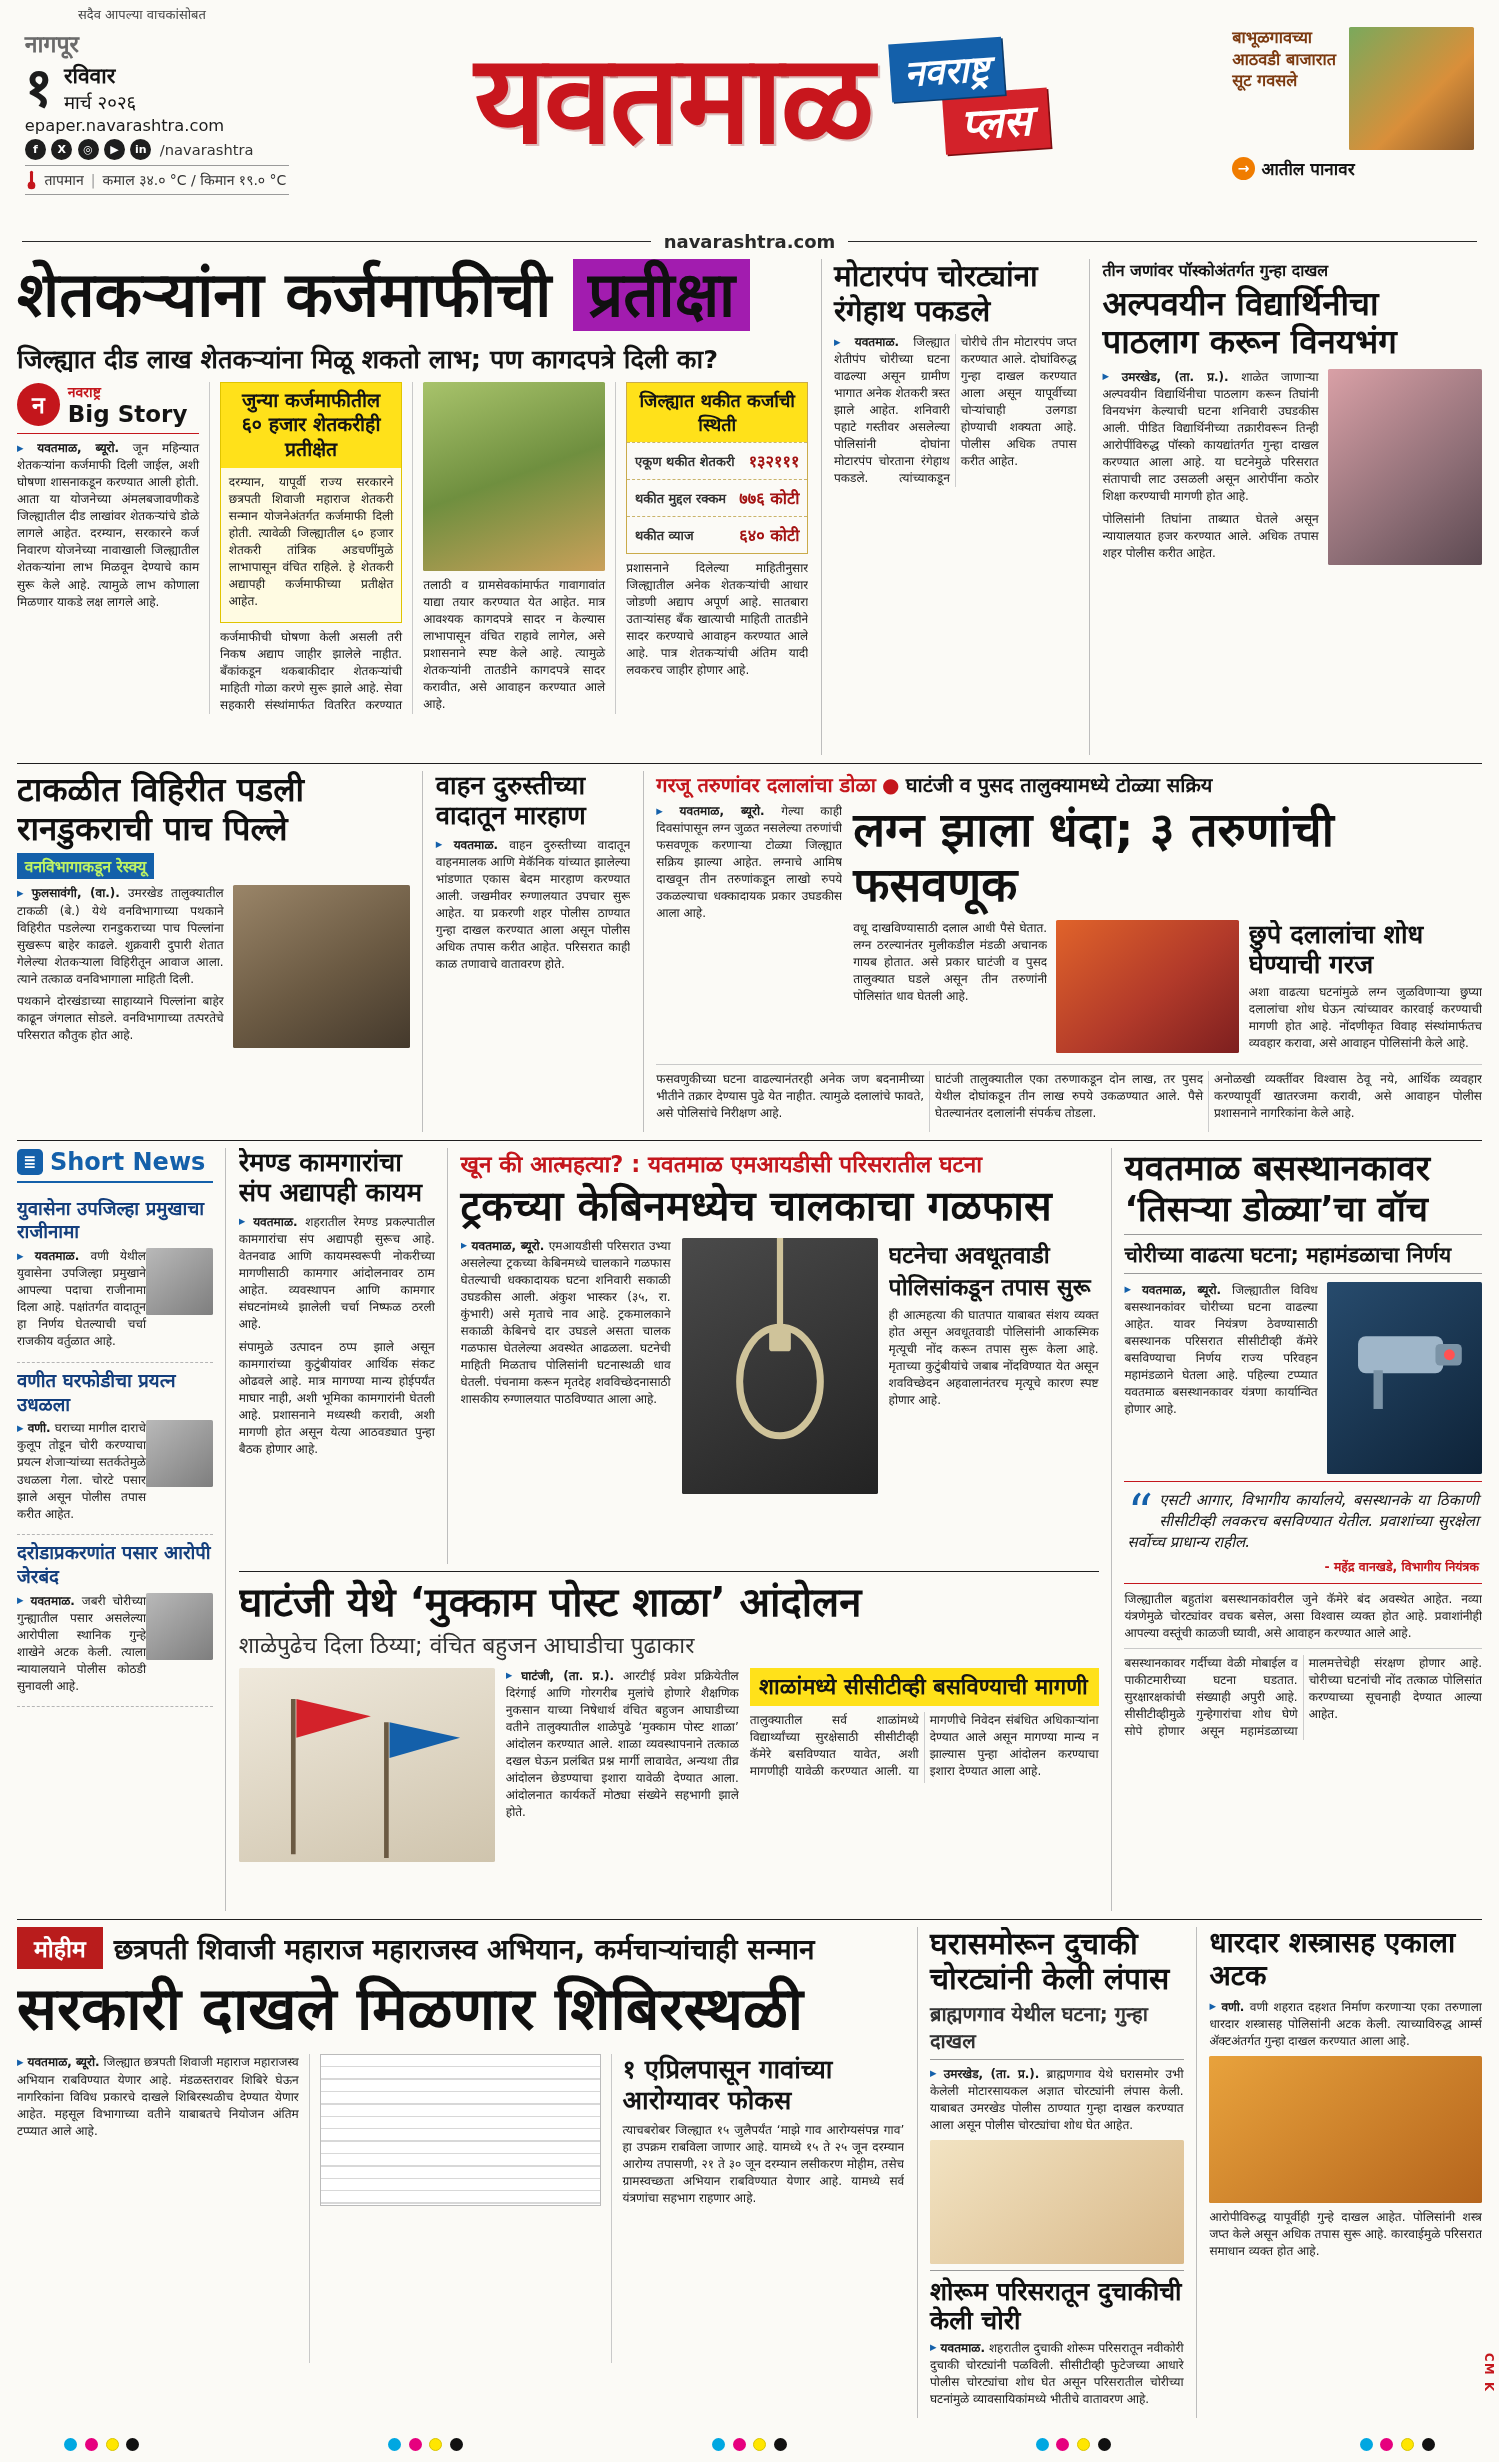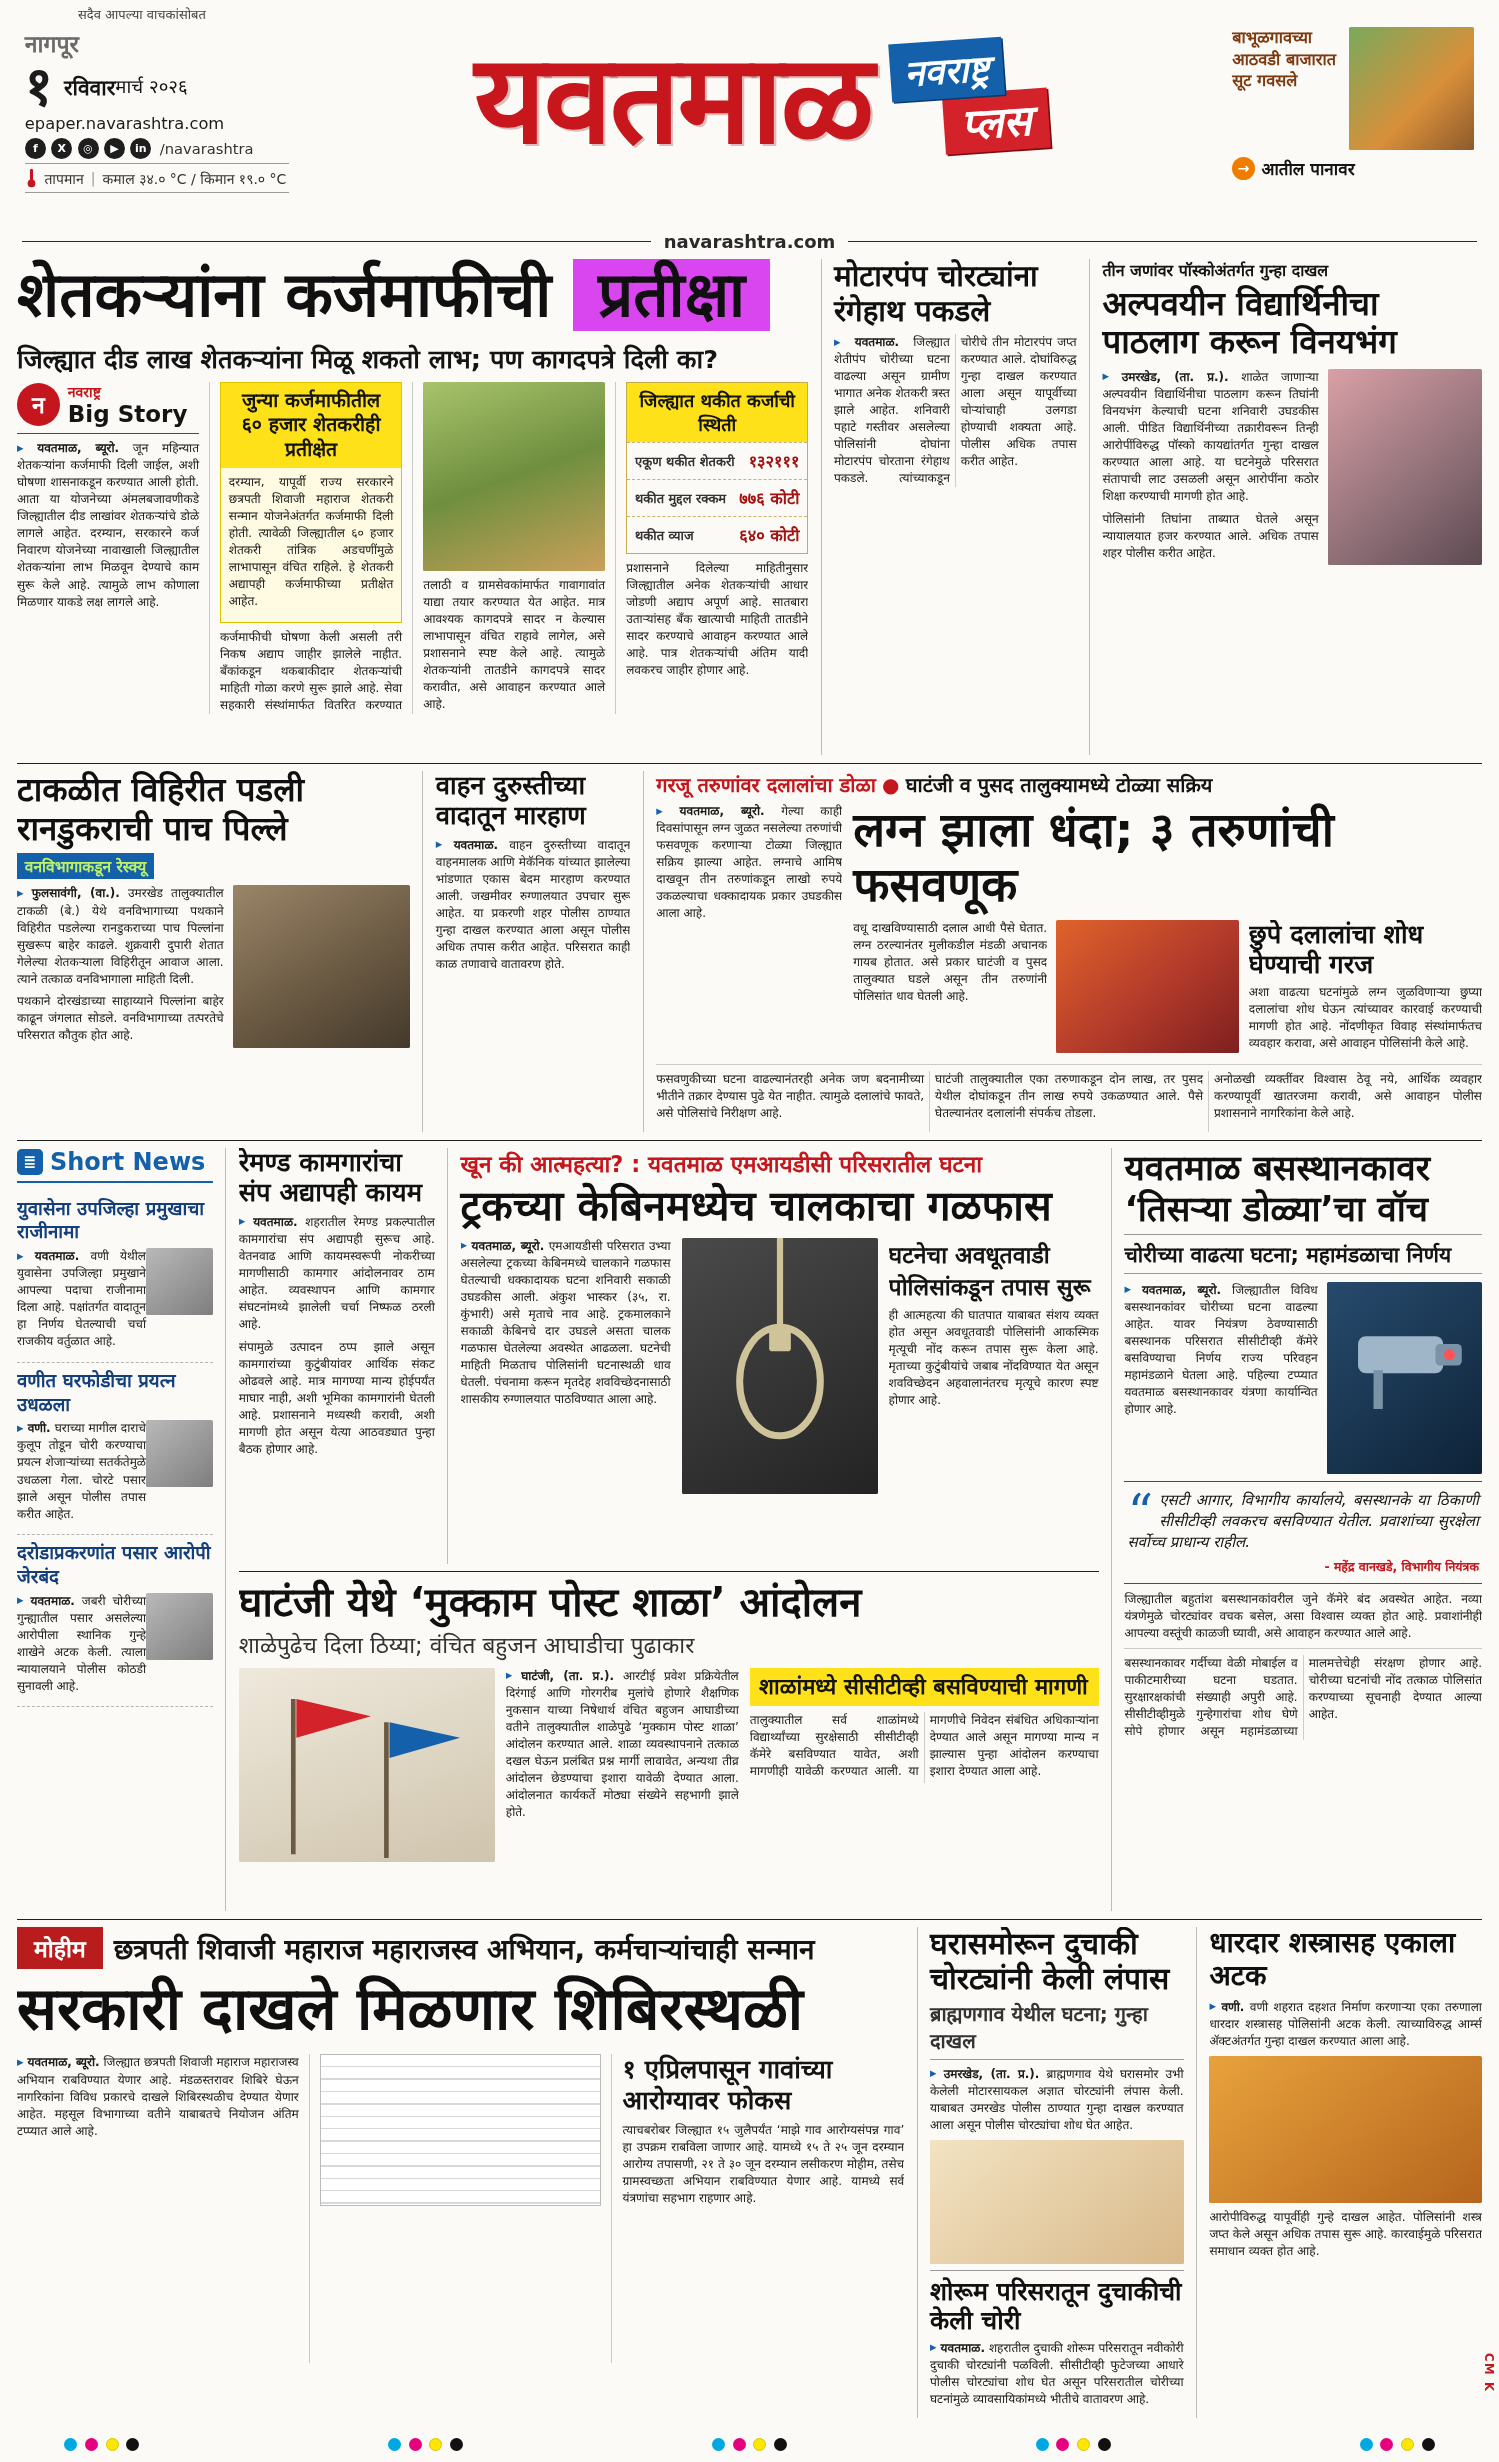--- a/index.html
+++ b/index.html
@@ -7,21 +7,21 @@
   body{font-family:"DejaVu Sans","Liberation Sans",sans-serif;color:#141414}
   .page{width:1499px;height:2462px;margin:0 auto;background:#fbfaf6;position:relative;overflow:hidden;padding:4.7px 17px 0}
   .clip{overflow:hidden}
   
   .toptag{font-size:13px;color:#444;padding-left:61px}
   .masthead{display:flex;justify-content:space-between;align-items:flex-start;padding:4.7px 7.8px 1.6px;height:208px}
   .m-left{width:264px}
   .city{font-size:23px;font-weight:bold;color:#6a6a6a}
   .date-row{display:flex;align-items:center;gap:11px;margin:1.6px 0}
   .date-num{font-size:54px;font-weight:800;line-height:.95;color:#1c1c1c}
-  .daymy{display:flex;flex-direction:row}
+  .daymy{display:flex;flex-direction:column}
   .day{font-size:21px;font-weight:800}
   .my{font-size:18.6px}
   .epaper{font-size:16.3px;color:#1c1c1c;margin:1.6px 0}
   .social-row{display:flex;align-items:center;gap:5.4px;margin:4.7px 0}
   .sic{width:21px;height:21px;border-radius:50%;background:#1e1e1e;color:#fff;font-size:11px;font-weight:bold;display:flex;align-items:center;justify-content:center}
   .handle{font-size:14.7px;color:#333;margin-left:3.1px}
   .weather{display:flex;align-items:center;gap:7px;font-size:14px;border-top:0.8px solid #9a9a9a;border-bottom:0.8px solid #9a9a9a;padding:3.9px 1.6px;margin-top:3.1px;color:#333}
   .w-sep{color:#999}
   .m-center{flex:1;display:flex;align-items:center;justify-content:center;gap:20px;padding-top:11px}
   .m-title{font-size:123px;line-height:1;font-weight:800;color:#c8161d;letter-spacing:-2.3px;text-shadow:2.3px 2.3px 0 rgba(122,9,12,.25)}
@@ -44,21 +44,21 @@
   .h{font-weight:800;line-height:1.16;color:#101010}
   .red{color:#c4161c}
   .photo{border-radius:1.6px;position:relative;overflow:hidden}
   
   .band{border-bottom:1.6px solid #1f1f1f;padding:7.8px 0;display:flex;gap:0}
   .vdiv{border-left:0.8px solid #bdbdbd;padding-left:12.4px;margin-left:12.4px}
   
   .lead-band{height:512px}
   .lead-left{flex:1}
   .lead-h{font-size:62px}
-  .hl{background:#d946ef;padding:0 25px}
+  .hl{background:#a21caf;padding:0 15px}
   .lead-sub{font-size:25.6px;font-weight:800;margin:9.3px 0 6.2px}
   .lead-cols{display:flex;margin-top:4.7px;height:332px;overflow:hidden}
   .lead-cols>div{flex:1;min-width:0}
   .lead-cols>div+div{border-left:0.8px solid #c9c9c9;padding-left:10px;margin-left:10px}
   .bigstory{display:flex;align-items:center;gap:7.8px;border-bottom:1.6px solid #c4161c;padding-bottom:6.2px;margin-bottom:6.2px}
   .bs-logo{width:43px;height:43px;border-radius:50%;background:#c4161c;color:#fff;font-size:23px;font-weight:800;display:flex;align-items:center;justify-content:center}
   .bs-brand{font-size:14px;font-weight:800;color:#c4161c}
   .bs-label{font-size:23px;font-weight:800}
   .ybox{border:0.8px solid #e0c400;background:#fffbe2;margin-bottom:6.2px}
   .ybox-t{background:#ffe11a;font-size:19.4px;font-weight:800;text-align:center;padding:6.2px 7.8px;line-height:1.25}

